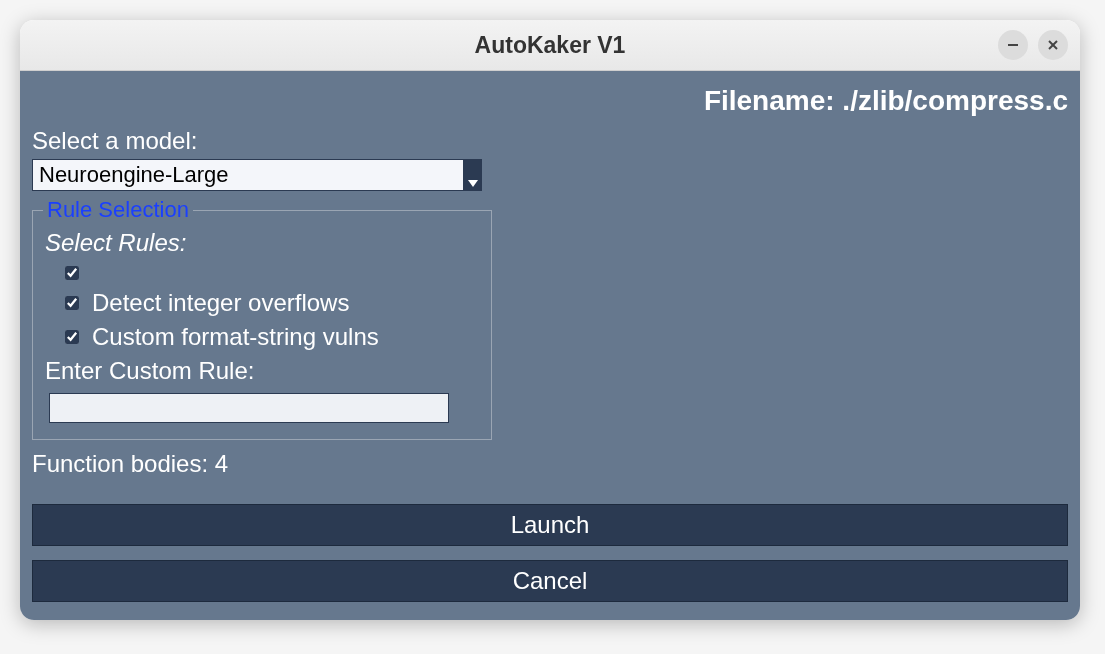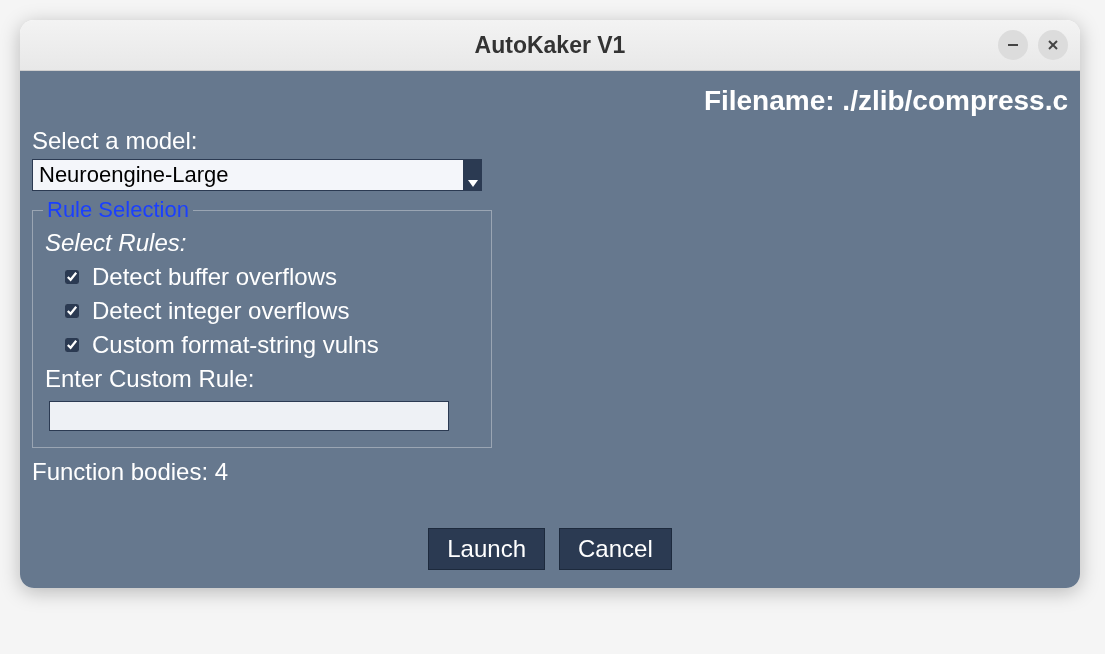--- a/index.html
+++ b/index.html
@@ -133,21 +133,22 @@
   }
   .fn-count {
     font-size: 24px;
     color: #fff;
     margin: 6px 0 18px 0;
   }
   .buttons {
     display: flex;
     gap: 14px;
     justify-content: center;
-    margin-top: 42px;
+    margin-top: 26px;
+    flex-direction: column;
   }
   .btn {
     background: #2b3a52;
     color: #fff;
     font-size: 24px;
     padding: 6px 18px;
     border: 1px solid #1d2a3d;
     cursor: pointer;
   }
 </style>
@@ -186,21 +187,20 @@
           </svg>
       </div>
     </div>
 
     <fieldset class="rule-fieldset">
       <legend>Rule Selection</legend>
       <div class="label" style="margin-left:2px;font-style:italic;">Select Rules:</div>
 
       <div class="cb-row">
         <input type="checkbox" checked="" style="">
-        <span>Detect buffer overflows</span>
       </div>
       <div class="cb-row">
         <input type="checkbox" checked="" style="">
         <span>Detect integer overflows</span>
       </div>
       <div class="cb-row">
         <input type="checkbox" checked="" style="">
         <span>Custom format-string vulns</span>
       </div>
 

